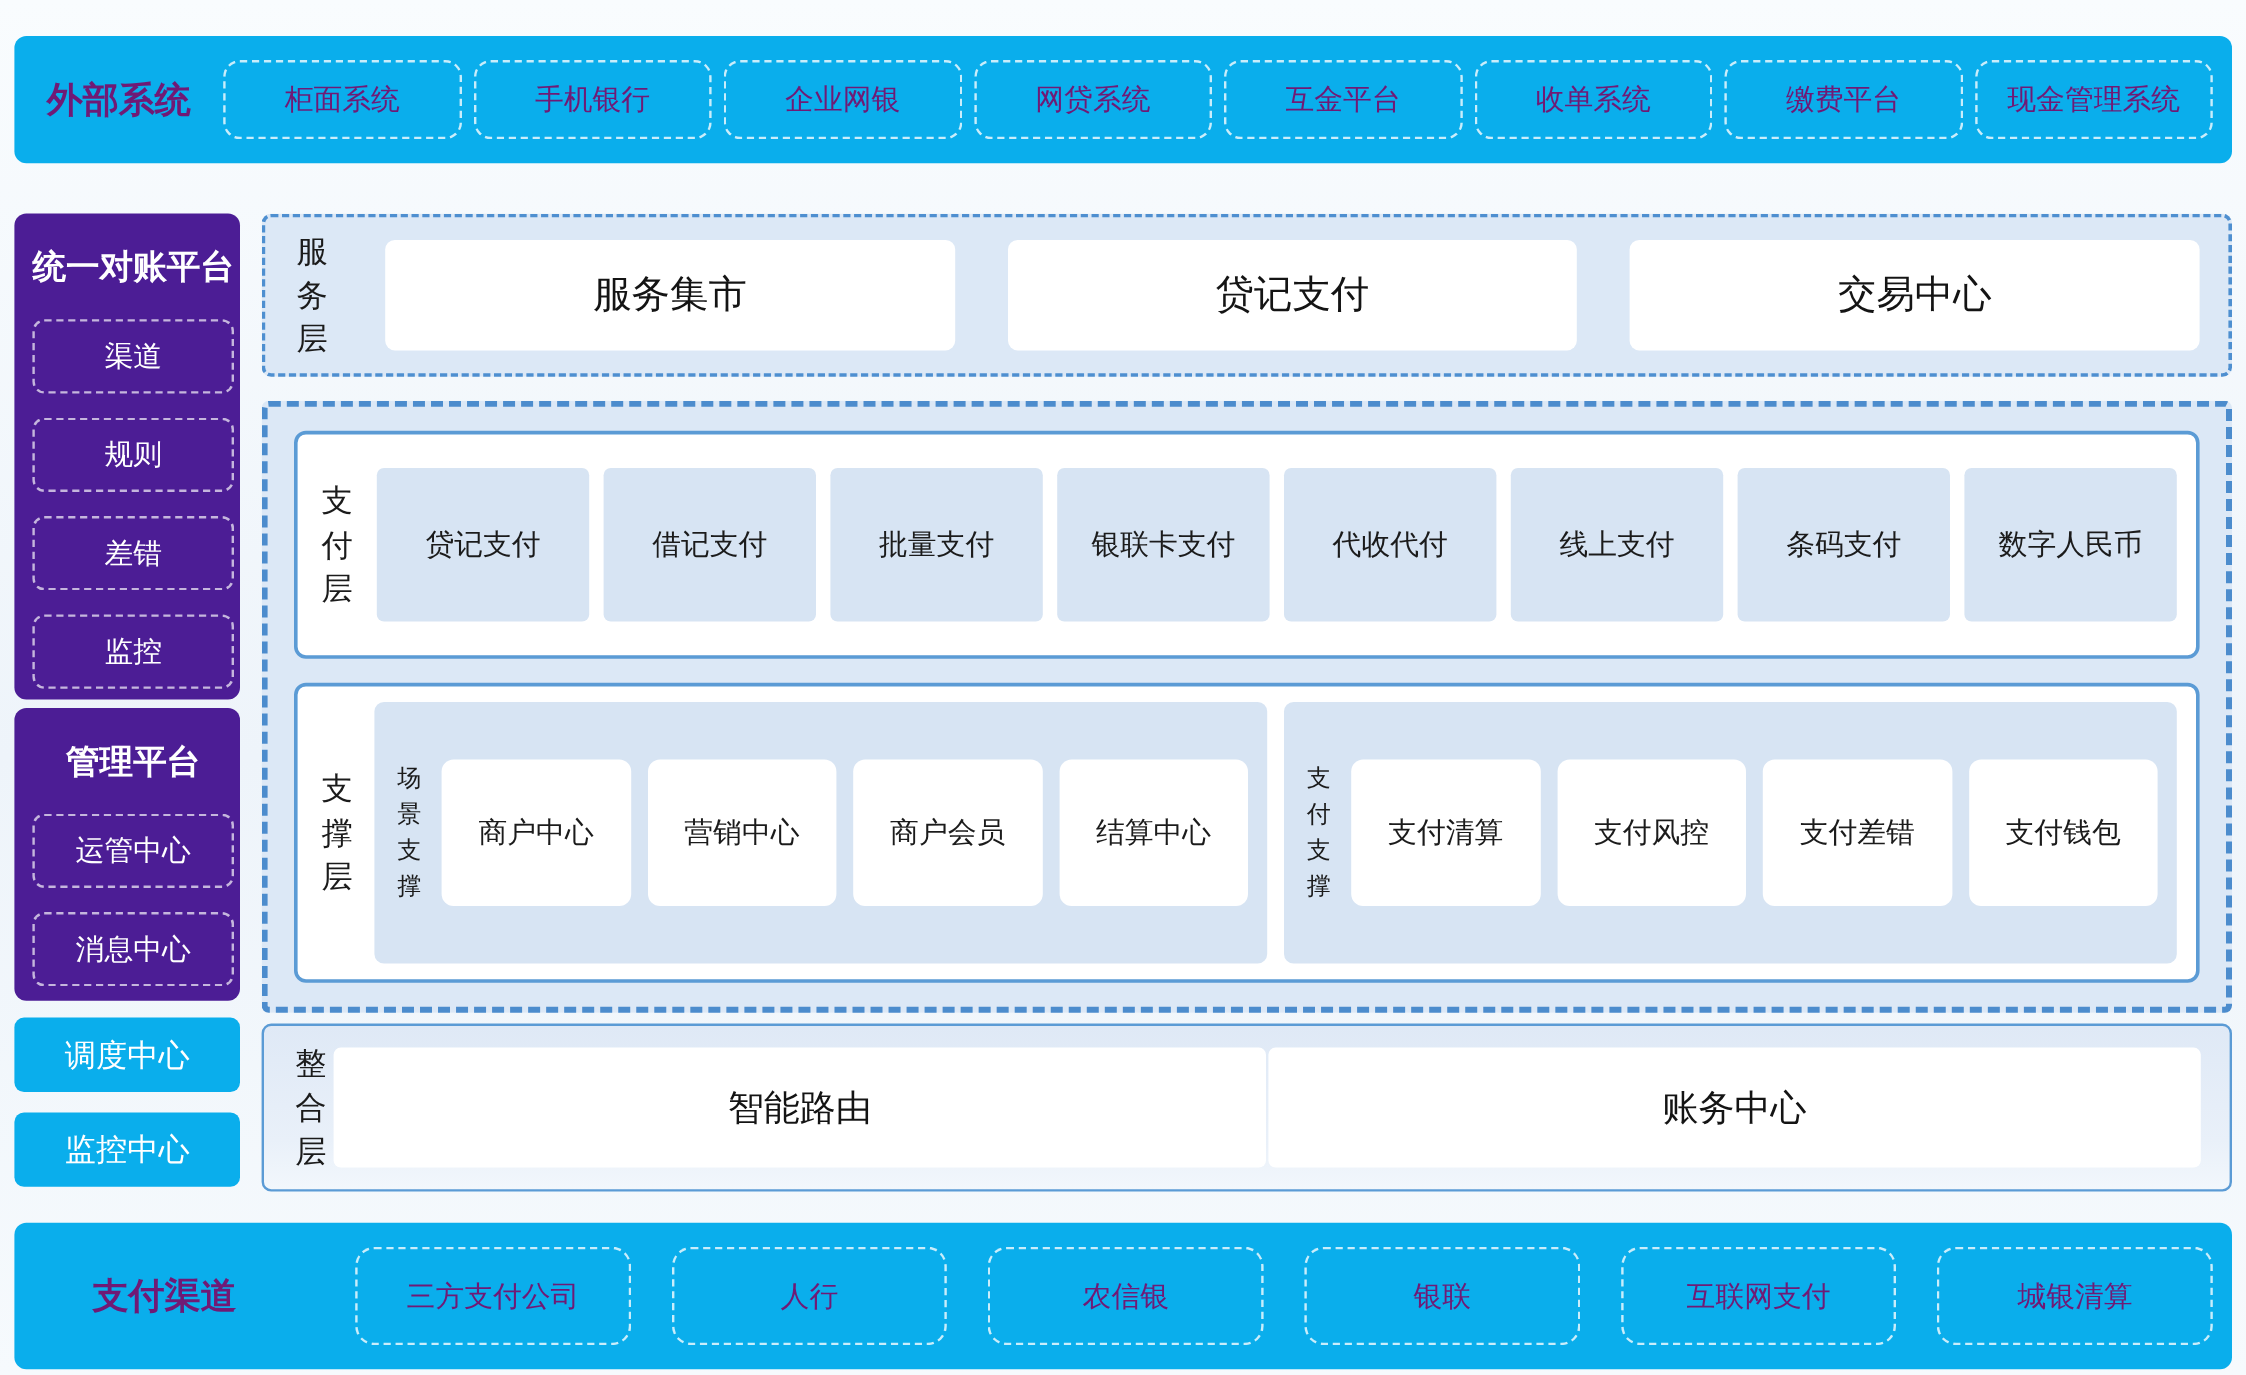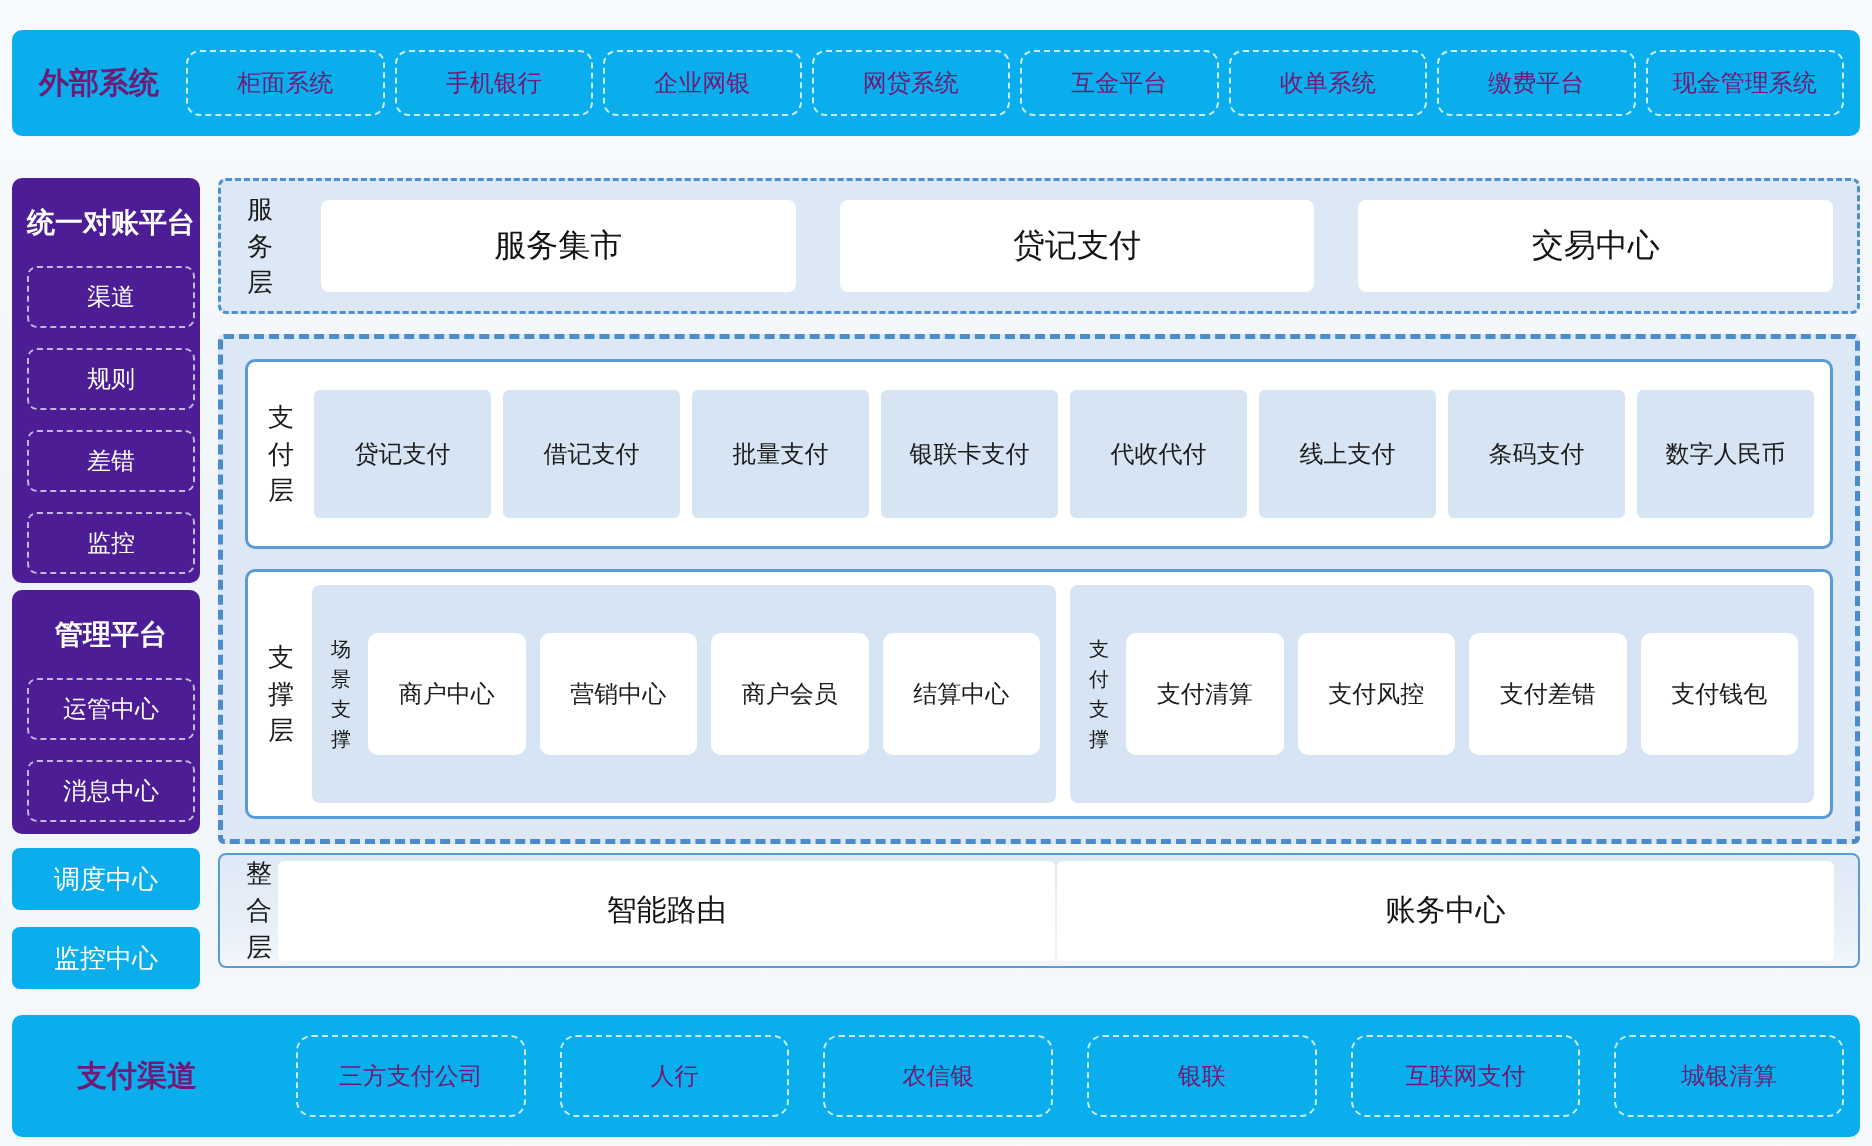--- a/index.html
+++ b/index.html
@@ -108,21 +108,21 @@
     flex: 1; height: 218px; background: #d7e4f3; border-radius: 8px;
     display: flex; align-items: center; gap: 14px; padding: 0 16px;
   }
   .group-box {
     flex: 1; height: 122px; background: #ffffff; border-radius: 10px;
     display: flex; align-items: center; justify-content: center;
     font-size: 24px; color: #1b1b1b; white-space: nowrap;
   }
 
   .integration-layer {
-    margin-top: 9px; height: 115px; flex-shrink: 0;
+    margin-top: 9px; height: 140px; flex-shrink: 0;
     background: linear-gradient(180deg, #dfe9f6 0%, #e9f0f9 70%, #f2f7fc 100%);
     border: 2px solid #5b9bd5; border-radius: 8px;
     display: flex; align-items: center; gap: 2px;
     padding: 0 24px 0 22px;
   }
   .int-box {
     flex: 1; height: 100px; background: #ffffff; border-radius: 6px;
     display: flex; align-items: center; justify-content: center;
     font-size: 30px; color: #141414;
   }

